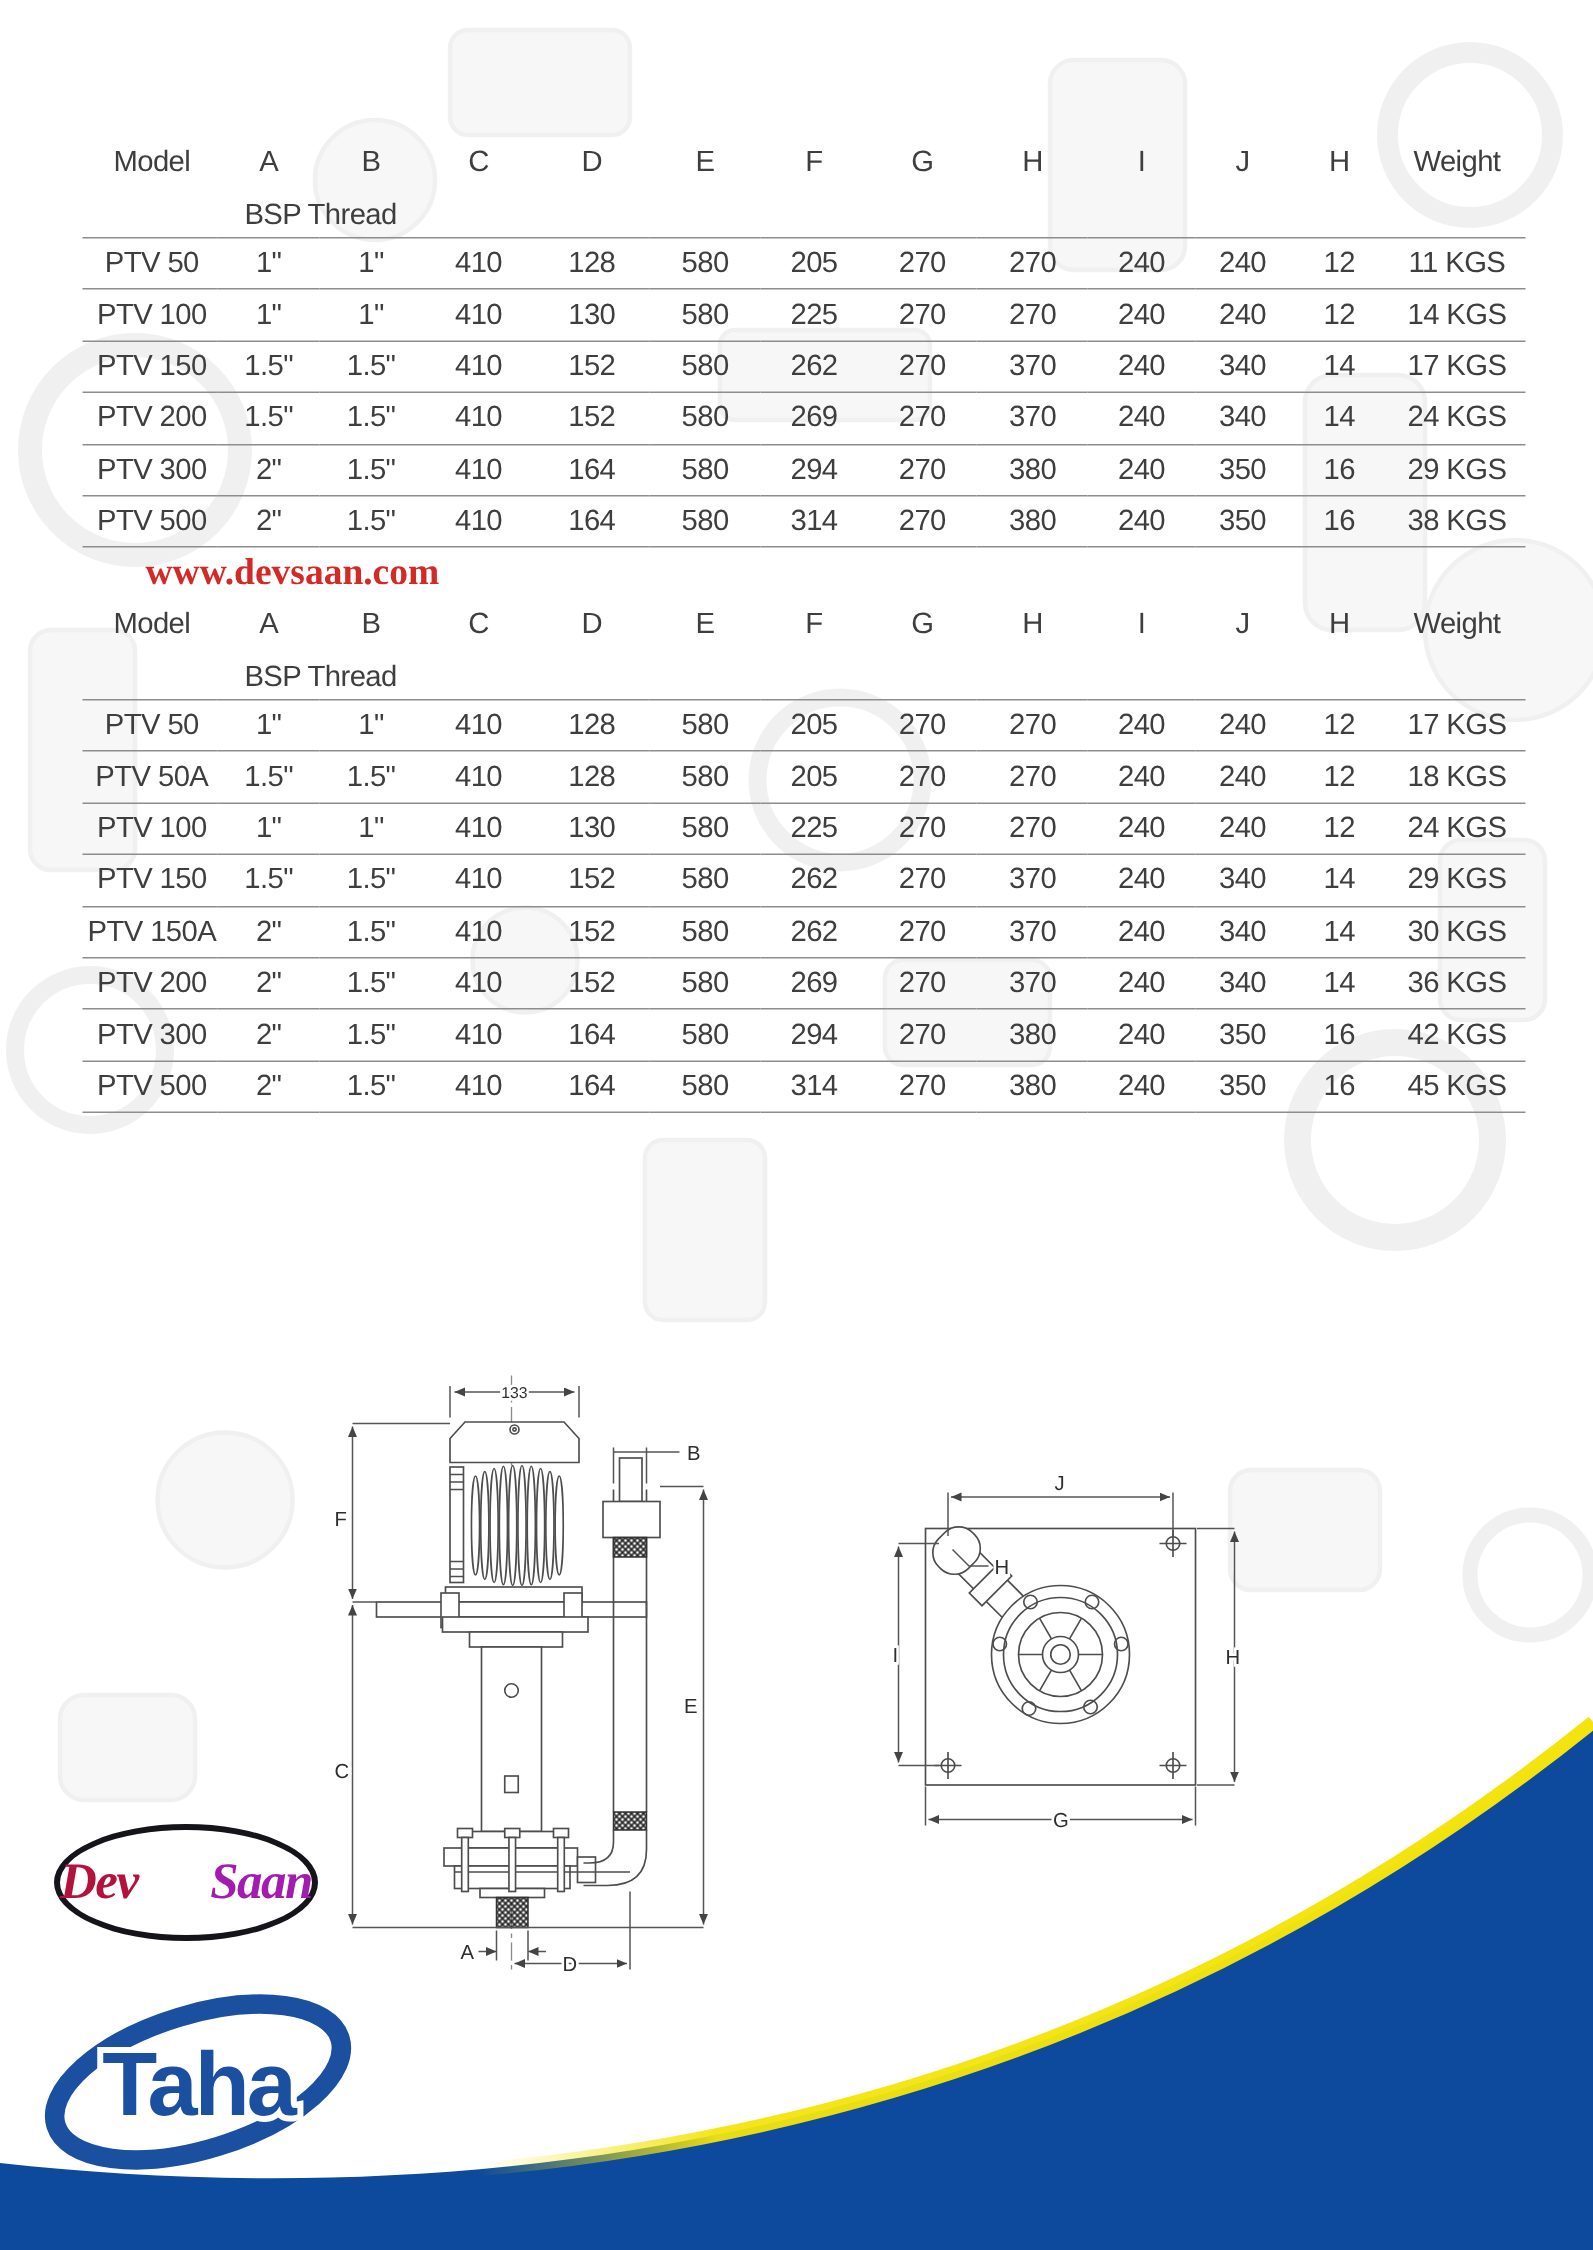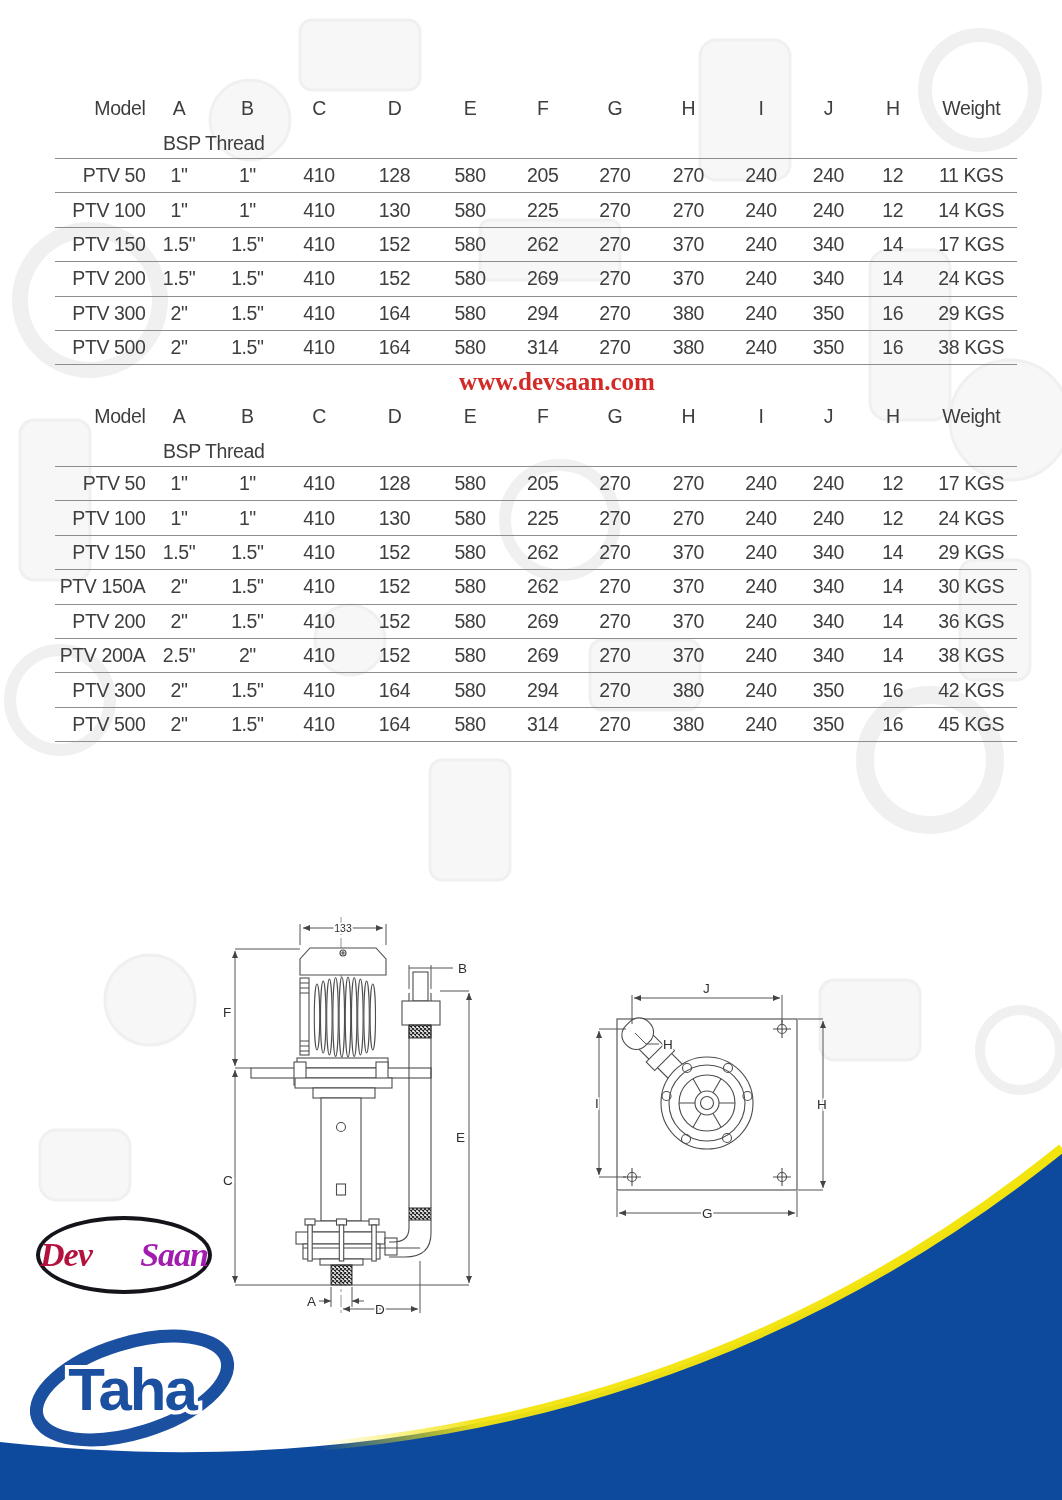--- a/index.html
+++ b/index.html
@@ -9,23 +9,23 @@
 
   
   table.spec{position:absolute;left:55px;width:962px;border-collapse:collapse;table-layout:fixed;
              font-size:19.5px;color:#3e3e3e;letter-spacing:-0.4px;z-index:2;}
   table.spec.t1{top:88px;}
   table.spec.t2{top:396px;}
   table.spec th{font-weight:400;height:40px;vertical-align:middle;text-align:center;padding:0;}
   table.spec tr.sub th{height:30px;border-bottom:1.6px solid #8d8d8d;text-align:center;margin-top:16px;}
   table.spec td{height:33.4px;vertical-align:middle;text-align:center;padding:0;
                 border-bottom:1.6px solid #8d8d8d;white-space:nowrap;}
-  table.spec .c-model{text-align:right;padding-left:2px;}
-
-  .site-url{position:absolute;top:368px;left:57px;width:960px;text-align:center;text-indent:40px;
+  table.spec .c-model{text-align:center;padding-left:2px;}
+
+  .site-url{position:absolute;top:368px;left:57px;width:960px;text-indent:40px;
             font-family:"Liberation Serif",serif;font-weight:700;font-size:25px;color:#d32a27;z-index:2;}
 
   svg .ln{stroke:#4d4d4d;stroke-width:1.1;fill:none;}
   svg .wh{stroke:#4d4d4d;stroke-width:1.1;fill:#ffffff;}
   svg .dim{stroke:#555;stroke-width:1;fill:none;}
   svg .cl{stroke:#8a8a8a;stroke-width:0.9;fill:none;stroke-dasharray:12 3 3 3;}
   svg text.dl{font-family:"Liberation Sans",sans-serif;font-size:13.5px;fill:#2e2e2e;
               paint-order:stroke;stroke:#ffffff;stroke-width:3.5px;}
   svg text.sm{font-size:10.5px;}
   .drawing{position:absolute;z-index:2;}
@@ -252,20 +252,35 @@
           <td>580</td>
           <td>205</td>
           <td>270</td>
           <td>270</td>
           <td>240</td>
           <td>240</td>
           <td>12</td>
           <td>17 KGS</td>
         </tr>
         <tr>
+          <td class="c-model">PTV 50A</td>
+          <td>1.5"</td>
+          <td>1.5"</td>
+          <td>410</td>
+          <td>128</td>
+          <td>580</td>
+          <td>205</td>
+          <td>270</td>
+          <td>270</td>
+          <td>240</td>
+          <td>240</td>
+          <td>12</td>
+          <td>18 KGS</td>
+        </tr>
+        <tr>
           <td class="c-model">PTV 100</td>
           <td>1"</td>
           <td>1"</td>
           <td>410</td>
           <td>130</td>
           <td>580</td>
           <td>225</td>
           <td>270</td>
           <td>270</td>
           <td>240</td>
@@ -310,35 +325,20 @@
           <td>410</td>
           <td>152</td>
           <td>580</td>
           <td>269</td>
           <td>270</td>
           <td>370</td>
           <td>240</td>
           <td>340</td>
           <td>14</td>
           <td>36 KGS</td>
-        </tr>
-        <tr>
-          <td class="c-model">PTV 200A</td>
-          <td>2.5"</td>
-          <td>2"</td>
-          <td>410</td>
-          <td>152</td>
-          <td>580</td>
-          <td>269</td>
-          <td>270</td>
-          <td>370</td>
-          <td>240</td>
-          <td>340</td>
-          <td>14</td>
-          <td>38 KGS</td>
         </tr>
         <tr>
           <td class="c-model">PTV 300</td>
           <td>2"</td>
           <td>1.5"</td>
           <td>410</td>
           <td>164</td>
           <td>580</td>
           <td>294</td>
           <td>270</td>

